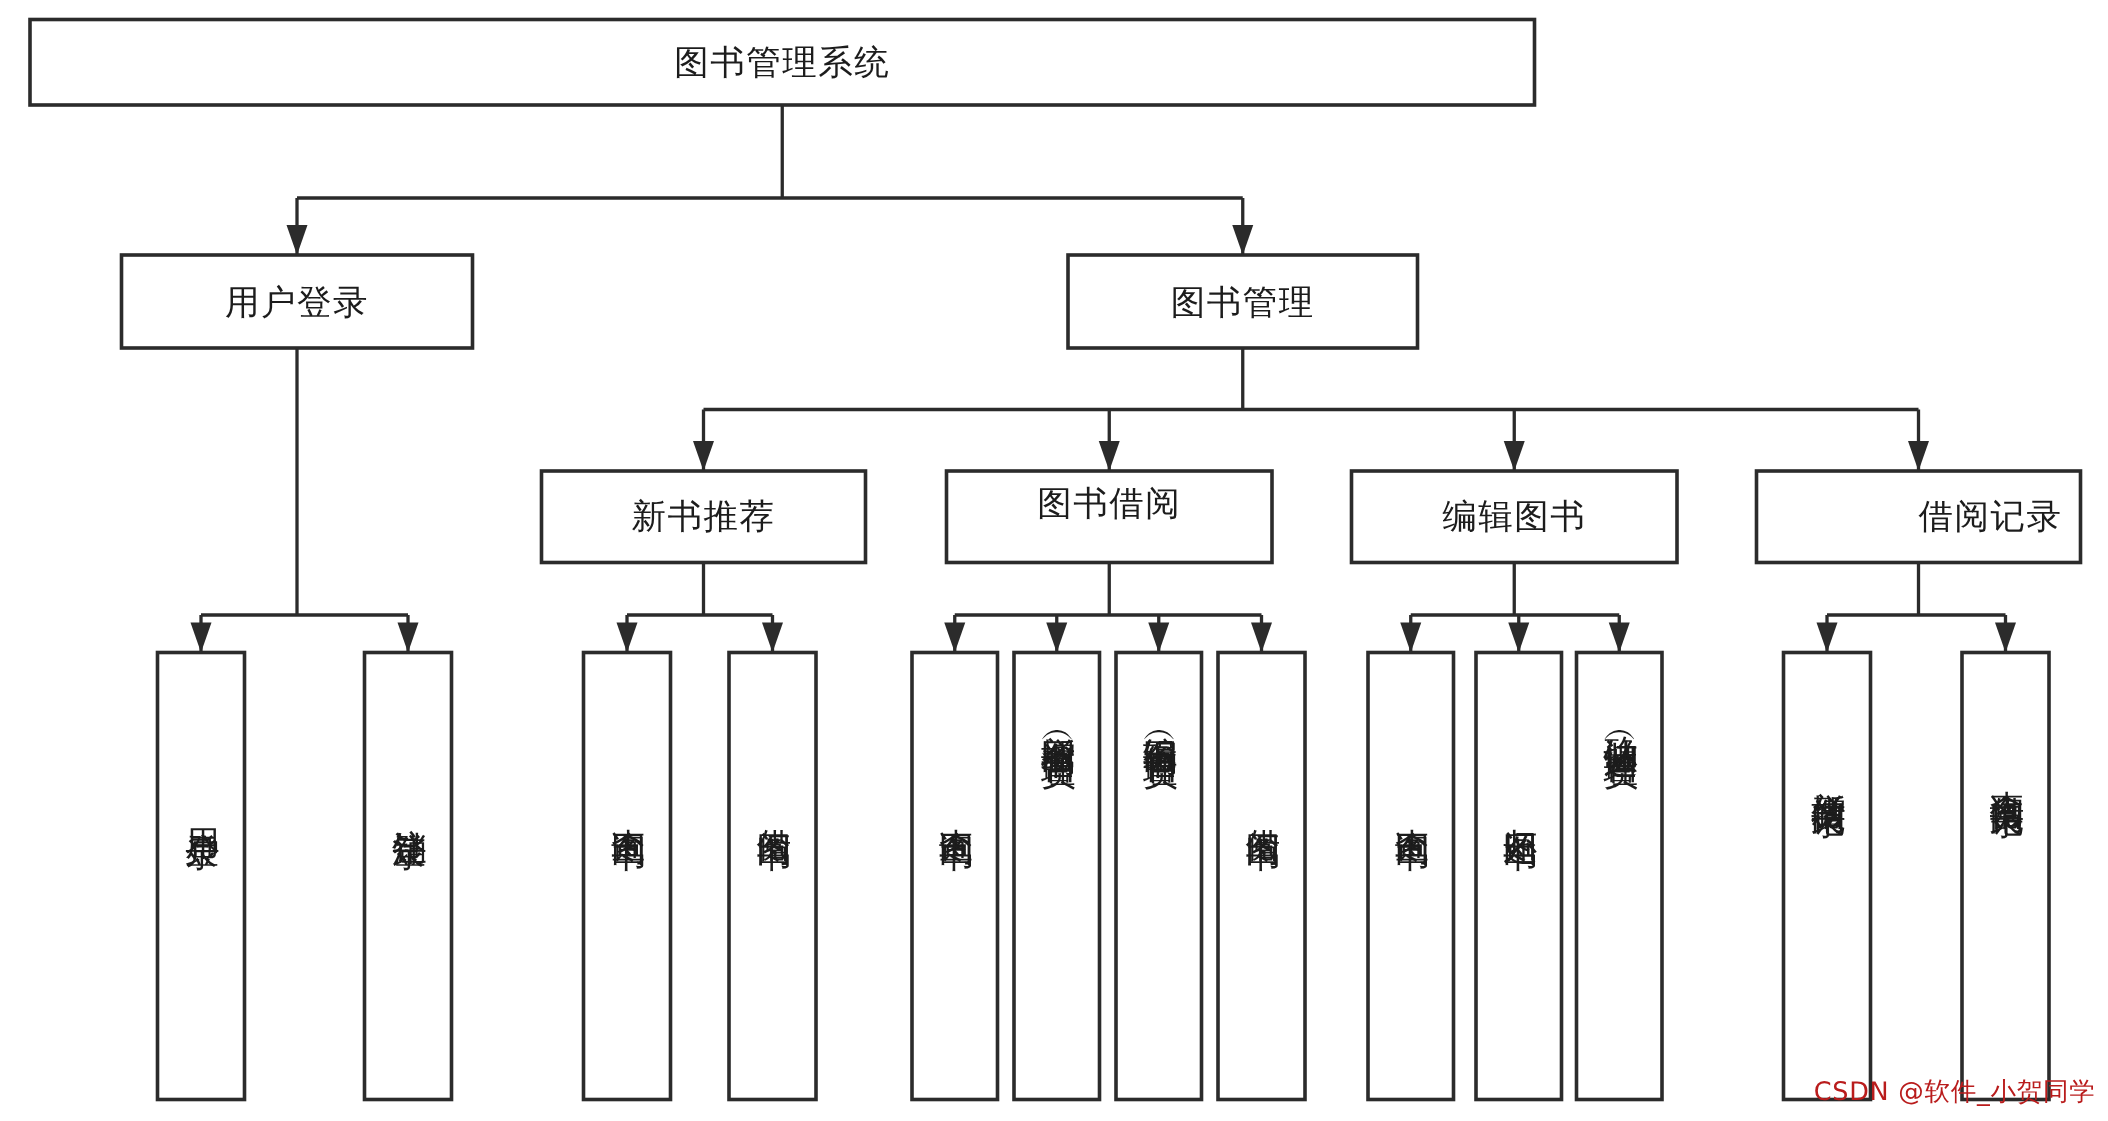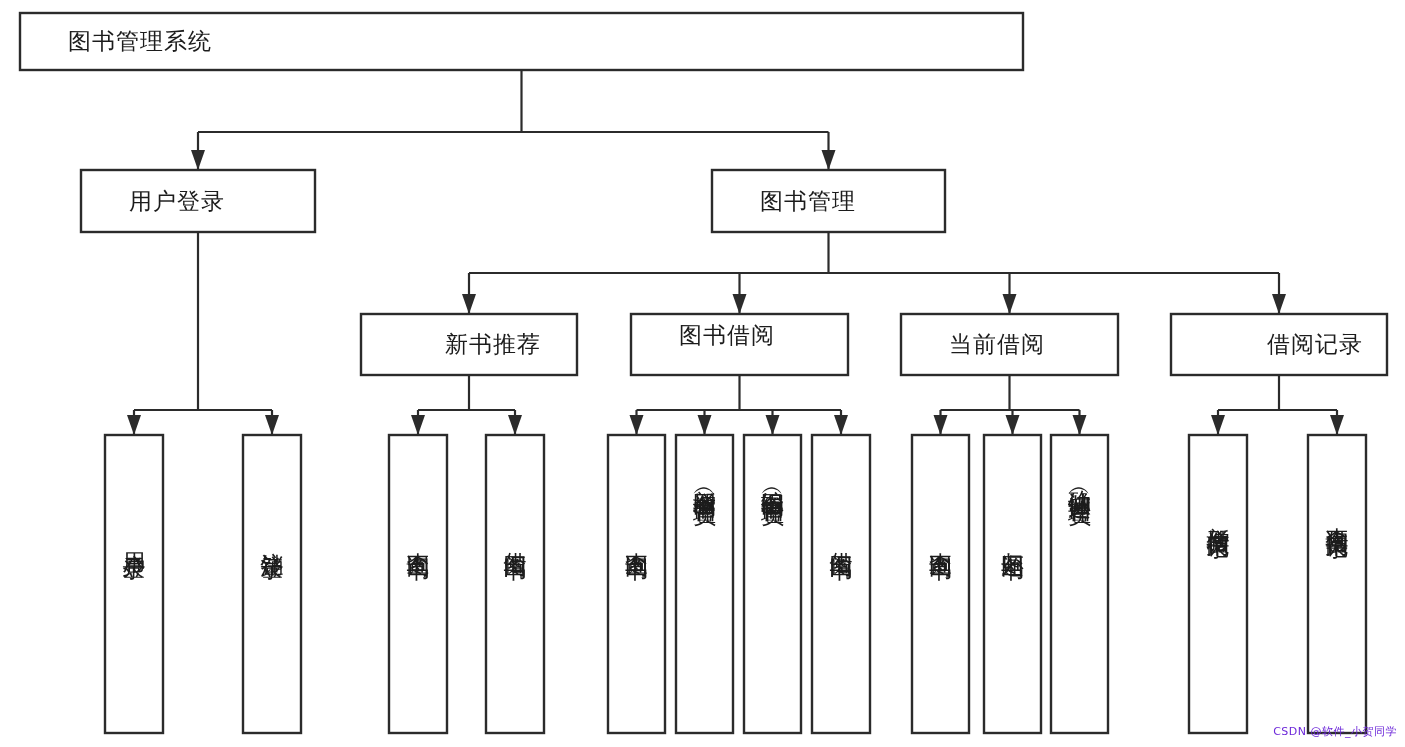--- a/index.html
+++ b/index.html
@@ -55,37 +55,37 @@
     font-size: 23px;
     line-height: 1;
     letter-spacing: 2px;
     color: #1c1c1c;
     white-space: nowrap;
   }
   .horiz-text-holder {
     position: absolute;
     display: flex;
     align-items: center;
+    justify-content: center;
     pointer-events: none;
-    padding-left: 48px;
   }
   .horiz-text {
     font-family: "DejaVu Sans", "Liberation Sans", sans-serif;
     font-size: 23px;
     color: #1c1c1c;
     white-space: nowrap;
     letter-spacing: 1px;
   }
   #watermark {
     position: absolute;
     right: 8px;
     bottom: 8px;
     font-family: "DejaVu Sans", "Liberation Sans", sans-serif;
-    font-size: 11px;
-    color: #6d28d9;
+    font-size: 17px;
+    color: #b91c1c;
     letter-spacing: 0.5px;
     user-select: none;
     pointer-events: none;
   }
 </style>
 </head>
 <body>
 
 <div id="diagram-root">
 
@@ -171,28 +171,28 @@
   <div id="labels-layer">
       <div class="horiz-text-holder" style="left: 20px; top: 13px; width: 1003px; height: 57px;">
         <span class="horiz-text">图书管理系统</span>
       </div>
       <div class="horiz-text-holder" style="left: 81px; top: 170px; width: 234px; height: 62px;">
         <span class="horiz-text">用户登录</span>
       </div>
       <div class="horiz-text-holder" style="left: 712px; top: 170px; width: 233px; height: 62px;">
         <span class="horiz-text">图书管理</span>
       </div>
-      <div class="horiz-text-holder" style="left: 361px; top: 314px; width: 216px; height: 61px; margin-left: 36px;">
+      <div class="horiz-text-holder" style="left: 361px; top: 314px; width: 216px; height: 61px;">
         <span class="horiz-text">新书推荐</span>
       </div>
       <div class="horiz-text-holder" style="left: 631px; top: 314px; width: 217px; height: 43px;">
         <span class="horiz-text">图书借阅</span>
       </div>
       <div class="horiz-text-holder" style="left: 901px; top: 314px; width: 217px; height: 61px;">
-        <span class="horiz-text">当前借阅</span>
+        <span class="horiz-text">编辑图书</span>
       </div>
       <div class="horiz-text-holder" style="left: 1171px; top: 314px; width: 216px; height: 61px; margin-left: 48px;">
         <span class="horiz-text">借阅记录</span>
       </div>
       <div class="vert-text-holder" style="left: 105px; top: 435px; width: 58px; height: 298px; padding-top: 99px; box-sizing: border-box;">
         <span class="vert-text">用户登录</span>
       </div>
       <div class="vert-text-holder" style="left: 243px; top: 435px; width: 58px; height: 298px; padding-top: 99px; box-sizing: border-box;">
         <span class="vert-text">注销登录</span>
       </div>

